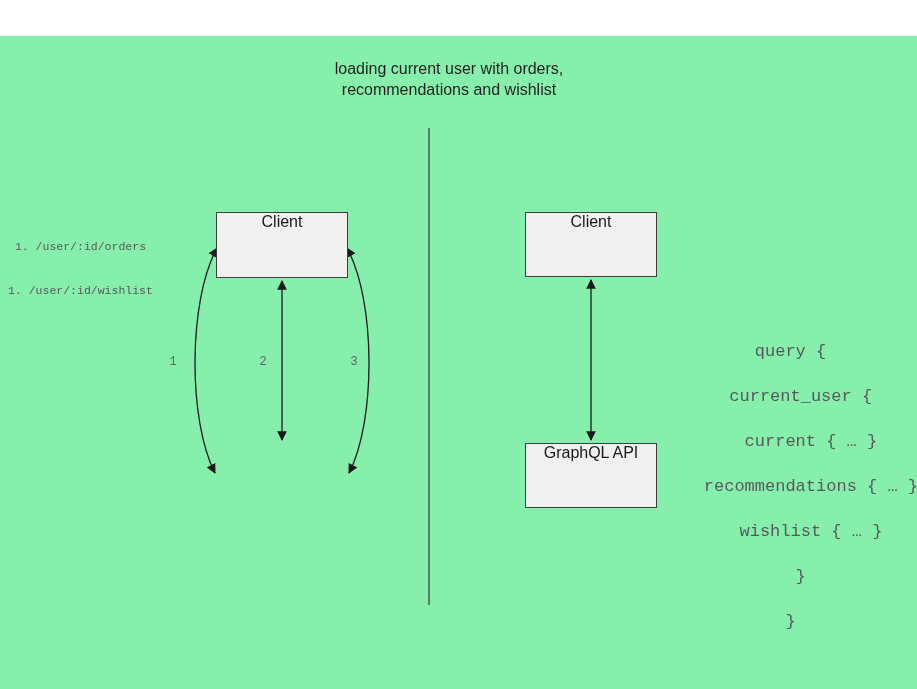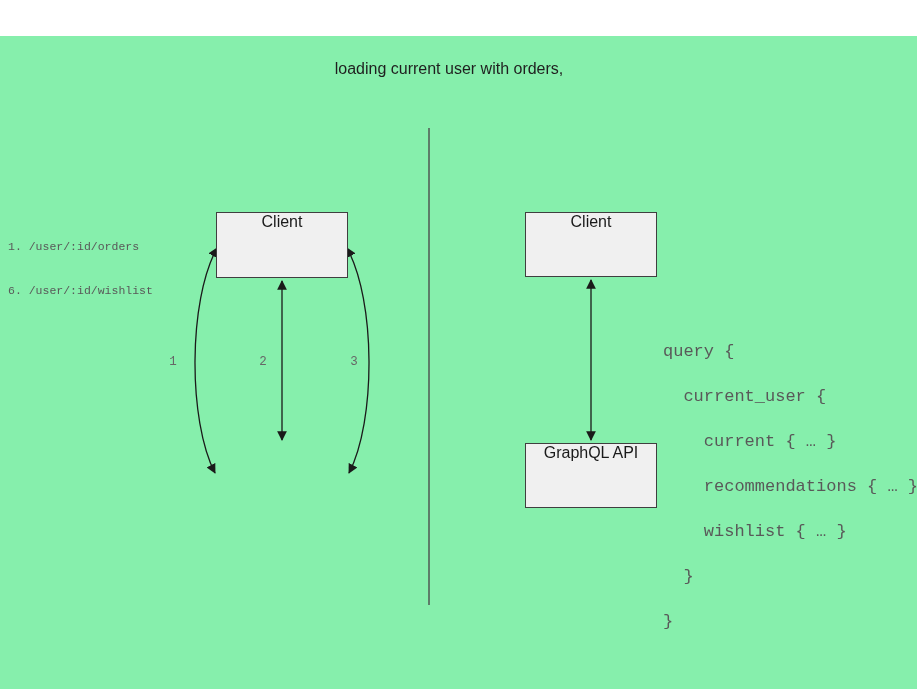--- a/index.html
+++ b/index.html
@@ -41,20 +41,21 @@
     color: #1a1a1a;
   }
   #box-client-left  { left: 216px; top: 176px; height: 66px; }
   #box-rest-api     { left: 216px; top: 407px; }
   #box-client-right { left: 525px; top: 176px; }
   #box-graphql-api  { left: 525px; top: 407px; }
   .mono {
     font-family: "Liberation Mono", monospace;
     color: #595959;
     white-space: pre;
+    text-align: center;
   }
   .endpoint-list {
     position: absolute;
     left: 8px;
     top: 175px;
     font-size: 11.5px;
     line-height: 14.5px;
   }
   .query-block {
     position: absolute;
@@ -75,41 +76,42 @@
   #arrow-label-2 { left: 263px; }
   #arrow-label-3 { left: 354px; }
 </style>
 </head>
 <body>
 
 <div id="canvas">
 
   <div class="title">
     <div>loading current user with orders,</div>
+    <div>recommendations and wishlist</div>
   </div>
 
   <svg class="svg-layer" viewBox="0 0 917 689" xmlns="http://www.w3.org/2000/svg">
     <defs>
       <marker id="ah" viewBox="0 0 10 10" refX="9" refY="5" markerWidth="7.5" markerHeight="7.5" orient="auto-start-reverse">
         <path d="M 0 0 L 10 5 L 0 10 z" fill="#1a1a1a"></path>
       </marker>
     </defs>
 
     <line x1="429" y1="92" x2="429" y2="569" stroke="#4d4d4d" stroke-width="1.4"></line>
 
     <path d="M 217 212 C 188 265, 188 385, 215 437" fill="none" stroke="#1a1a1a" stroke-width="1.3" marker-start="url(#ah)" marker-end="url(#ah)"></path>
     <path d="M 282 245 L 282 404" fill="none" stroke="#1a1a1a" stroke-width="1.3" marker-start="url(#ah)" marker-end="url(#ah)"></path>
     <path d="M 347 212 C 376 265, 376 385, 349 437" fill="none" stroke="#1a1a1a" stroke-width="1.3" marker-start="url(#ah)" marker-end="url(#ah)"></path>
 
     <path d="M 591 244 L 591 404" fill="none" stroke="#1a1a1a" stroke-width="1.3" marker-start="url(#ah)" marker-end="url(#ah)"></path>
   </svg>
 
   <div class="endpoint-list mono">
     <div>1. /user/:id/orders</div>
-    <div>6. /user/:id/wishlist</div>
+    <div>1. /user/:id/wishlist</div>
   </div>
 
   <div id="box-client-left" class="node-box">
     <span>Client</span>
   </div>
 
   <span id="arrow-label-1" class="arrow-label">1</span>
   <span id="arrow-label-2" class="arrow-label">2</span>
   <span id="arrow-label-3" class="arrow-label">3</span>
 

